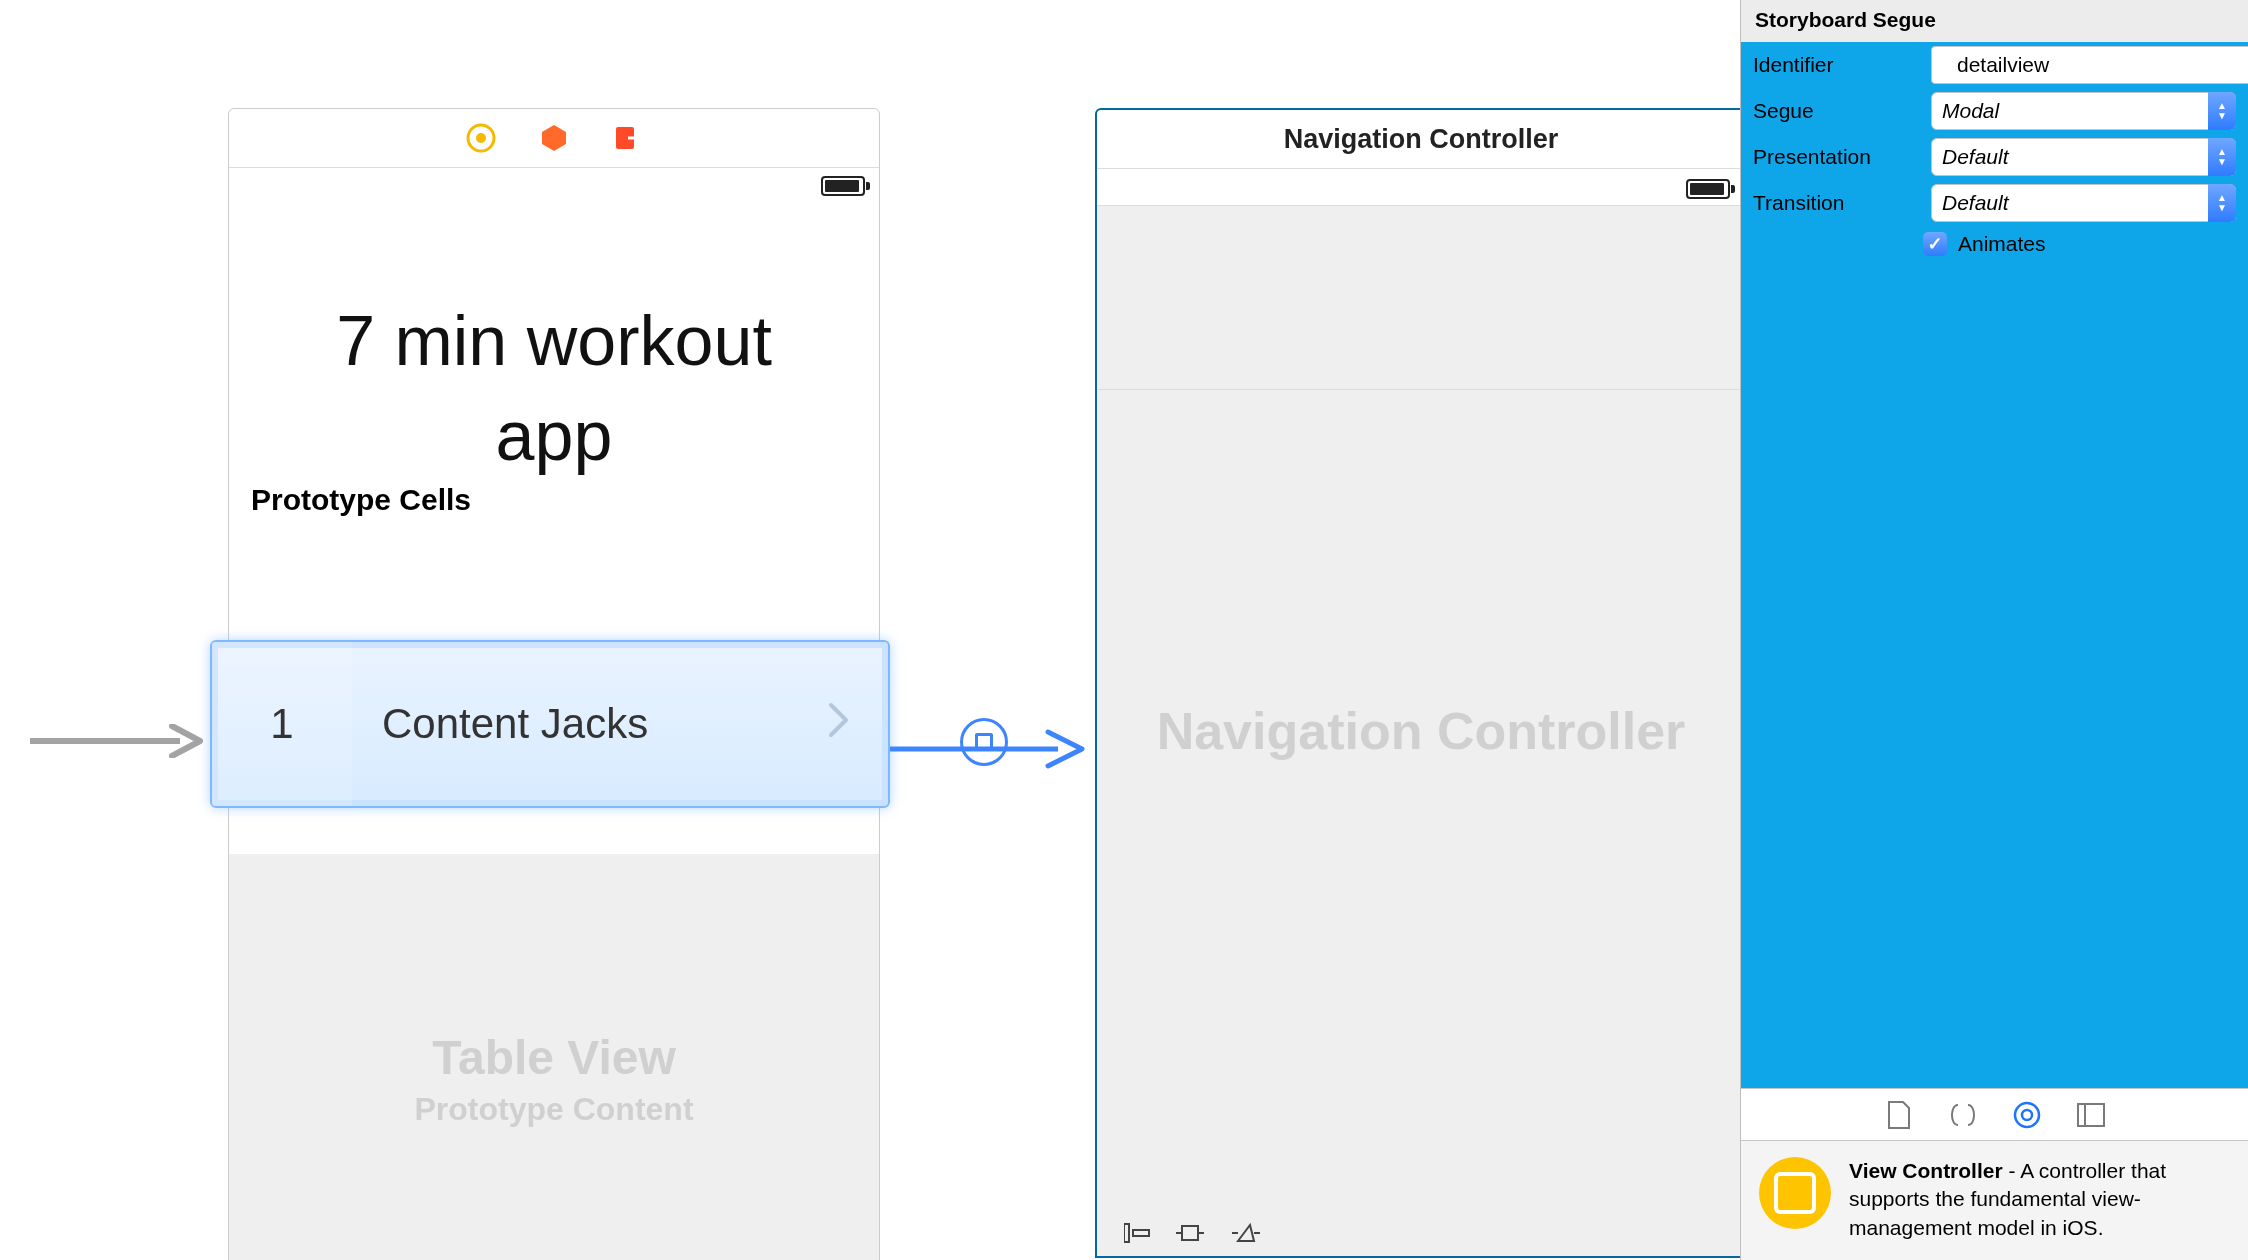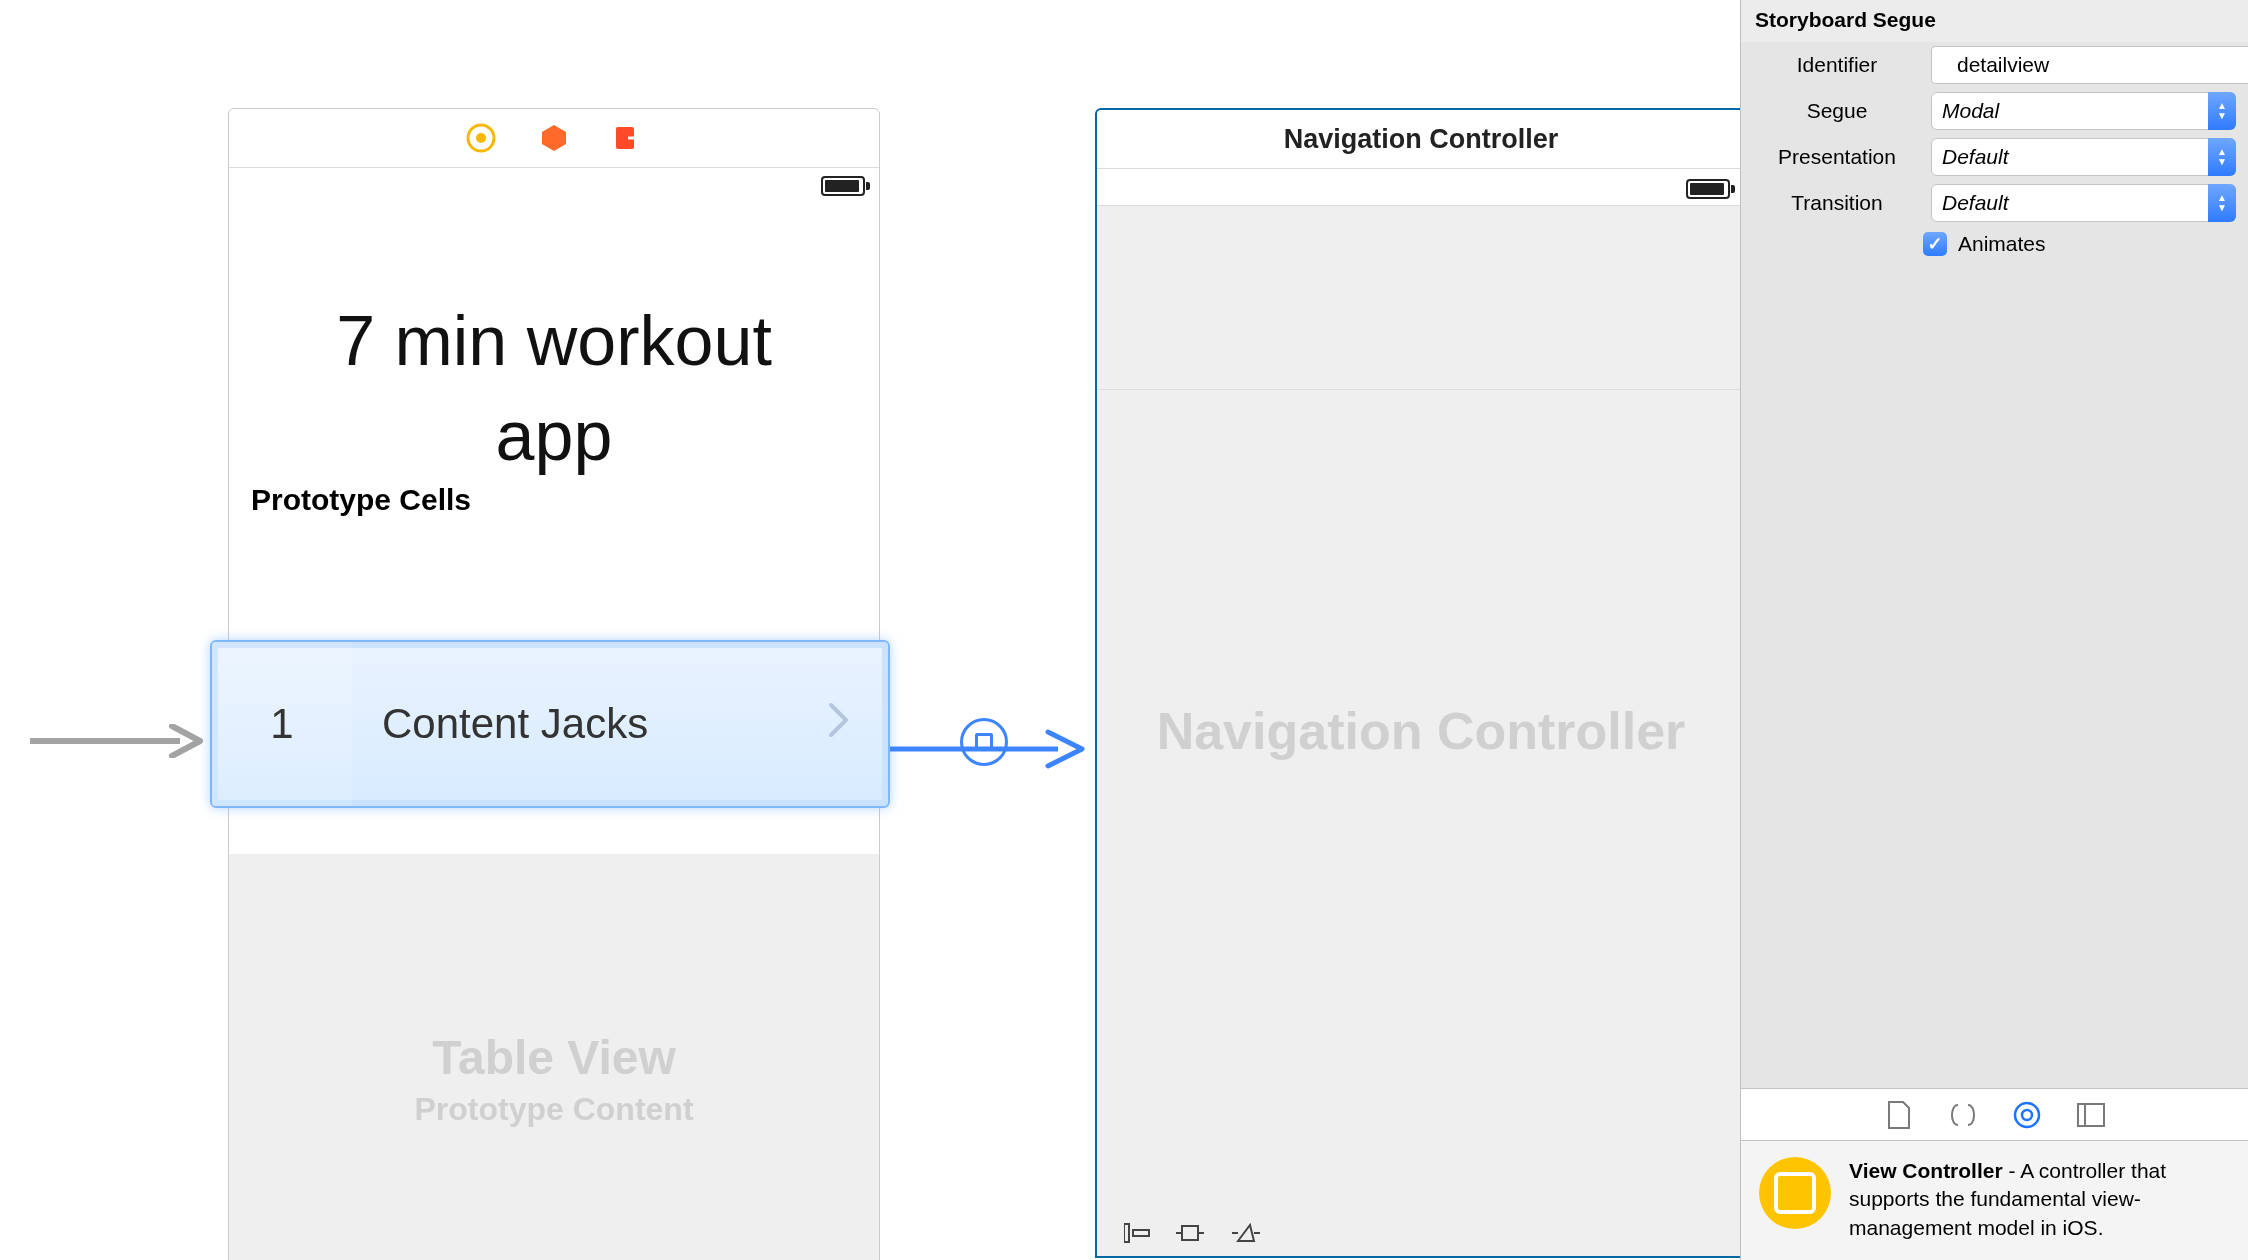--- a/index.html
+++ b/index.html
@@ -273,40 +273,40 @@
 }
 
 
 .inspector {
   position: absolute;
   right: 0;
   top: 0;
   width: 508px;
   height: 1260px;
   border-left: 1px solid #bfbfbf;
-  background: #e5e5e5;
+  background: #0ea5e9;
   display: flex;
   flex-direction: column;
 }
 .insp-section-header {
   font-size: 21px;
   font-weight: 700;
   padding: 8px 14px 10px;
   color: #000;
   background: #ececec;
 }
 .insp-row {
   display: flex;
   align-items: center;
   padding: 4px 12px;
   gap: 10px;
 }
 .insp-label {
   width: 168px;
-  text-align: center;
+  text-align: left;
   font-size: 21px;
   color: #000;
   flex-shrink: 0;
 }
 .insp-input {
   flex: 1;
   height: 38px;
   border: 1px solid #c4c4c4;
   background: #fff;
   border-radius: 4px;

